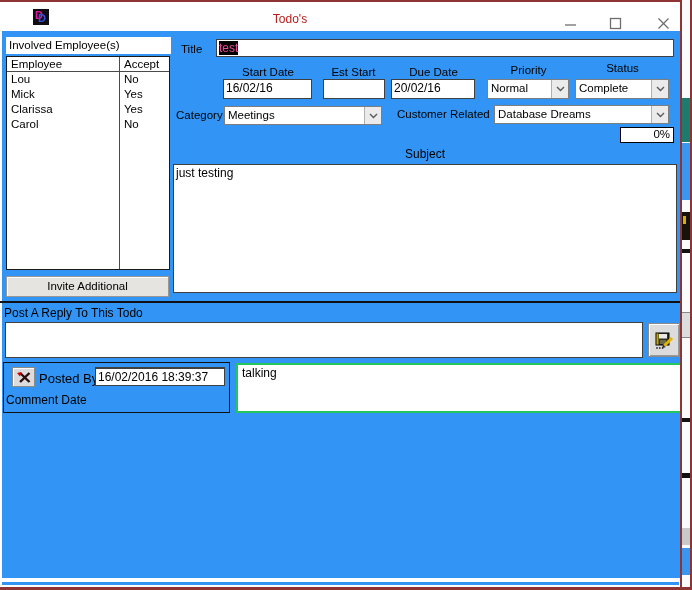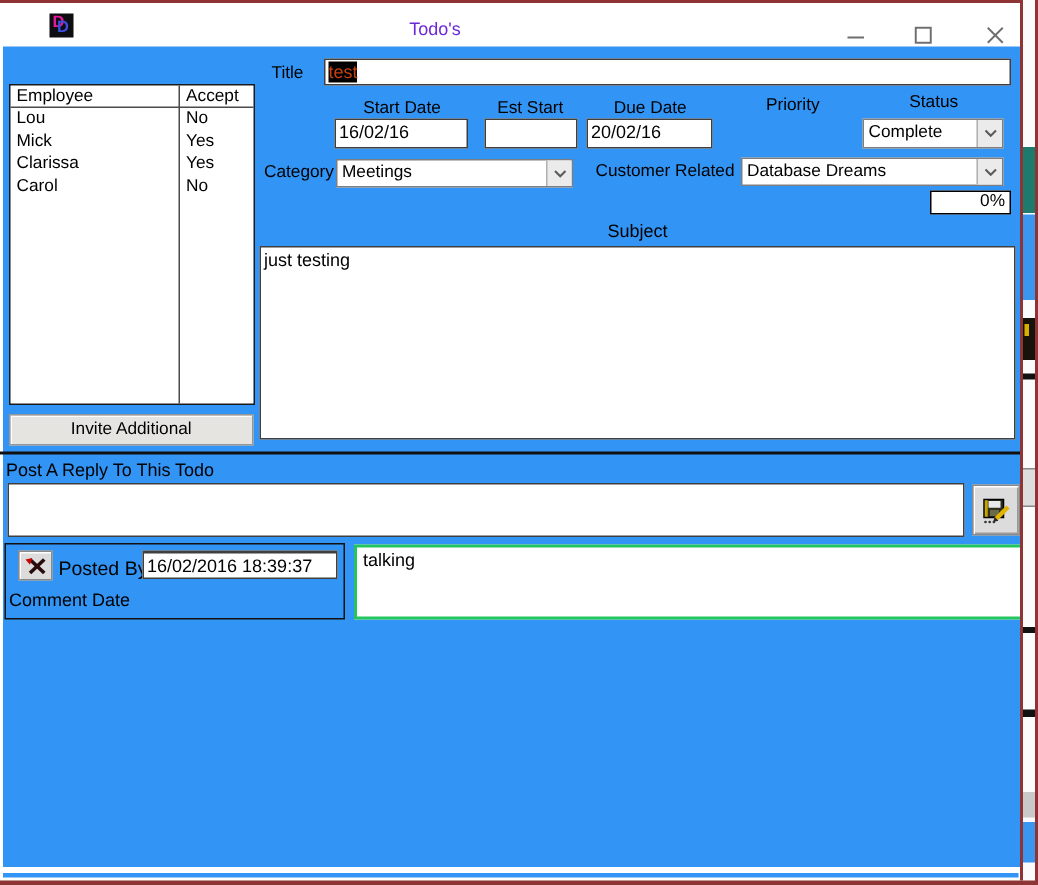--- a/index.html
+++ b/index.html
@@ -10,21 +10,21 @@
 
   
   .border-top { left:0; top:0; width:692px; height:2px; background:#8e3434; }
   .border-bottom { left:0; top:587px; width:692px; height:3px; background:#8e3434; }
   .win-right-border { left:680px; top:2px; width:2px; height:585px; background:#8e3434; }
   .titlebar { left:0; top:2px; width:680px; height:29px; background:#ffffff; }
   .appicon { left:33px; top:7px; width:16px; height:16px; background:#0d0d12; }
   .appicon span { position:absolute; font-weight:bold; font-size:11px; line-height:11px; }
   .appicon .d1 { left:2px; top:1px; color:#e3199a; }
   .appicon .d2 { left:5px; top:4px; color:#3a4fe0; }
-  .wtitle { left:0; top:10px; width:580px; text-align:center; font-size:12px; color:#6d28d9; }
+  .wtitle { left:0; top:10px; width:580px; text-align:center; font-size:12px; color:#b91c1c; }
   .winbtn { top:12px; width:28px; height:18px; display:flex; align-items:center; justify-content:center; cursor:default; }
 
   
   .form-bg { left:2px; top:31px; width:678px; height:547px; background:#3294f4; }
   .bottom-white { left:0; top:578px; width:681px; height:9px; background:#fff; }
   .bottom-blueline { left:2px; top:582px; width:677px; height:3px; background:#3294f4; }
 
   .lbl { position:absolute; font-size:11.5px; color:#000; white-space:nowrap; }
   .field { position:absolute; background:#fff; border:1px solid #3f3f3f; font-size:12px; padding:1px 2px; overflow:hidden; white-space:nowrap; color:#000; }
 
@@ -34,21 +34,21 @@
   .emp-header { position:relative; height:15px; border-bottom:1px solid #4a4a4a; }
   .emp-cell-name { position:absolute; left:4px; top:1px; }
   .emp-cell-accept { position:absolute; left:117px; top:1px; }
   .emp-divider { position:absolute; left:112px; top:0; bottom:0; width:1px; background:#4a4a4a; }
   .emp-row { position:relative; height:15px; }
   .invite-btn { left:6px; top:276px; width:163px; height:21px; background:#e6e4e0; border:1px solid #979797;
                 box-shadow:inset 1px 1px 0 #fdfdfd; font-size:11.5px; text-align:center; line-height:19px; cursor:default; }
 
   
   .title-input { left:216px; top:39px; width:458px; height:18px; }
-  .sel { background:#000; color:#c2410c; }
+  .sel { background:#000; color:#ec4899; }
 
   
   .combo { position:absolute; background:#fff; border:1px solid #7e7e7e; font-size:11.5px; }
   .combo .val { display:block; padding:2px 18px 0 3px; white-space:nowrap; overflow:hidden; }
   .combo .btn { position:absolute; right:0; top:0; bottom:0; width:17px; background:#ebebeb;
                 border-left:1px solid #b0b0b0; display:flex; align-items:center; justify-content:center; }
 
   
   .subject-box { left:173px; top:164px; width:504px; height:129px; white-space:normal; }
   .divider { left:0; top:301px; width:681px; height:2px; background:#101010; }
@@ -106,20 +106,21 @@
     <div class="abs winbtn" style="left:649px;">
       <svg width="13" height="13" viewBox="0 0 13 13">
           <line x1="1.5" y1="1.5" x2="11.5" y2="11.5" stroke="#6e6e6e" stroke-width="1.3"></line>
           <line x1="11.5" y1="1.5" x2="1.5" y2="11.5" stroke="#6e6e6e" stroke-width="1.3"></line>
         </svg>
     </div>
   </div>
 
   <div class="abs form-bg"></div>
 
+  <div class="abs emp-label">Involved Employee(s)</div>
   <div class="abs emp-list">
     <div class="emp-divider"></div>
     <div class="emp-header">
       <span class="emp-cell-name">Employee</span>
       <span class="emp-cell-accept">Accept</span>
     </div>
     <div class="emp-row">
       <span class="emp-cell-name">Lou</span>
       <span class="emp-cell-accept">No</span>
     </div>
@@ -143,20 +144,28 @@
 
   <div class="lbl" style="left:223px; top:66px; width:90px; text-align:center;">Start Date</div>
   <div class="lbl" style="left:322px; top:66px; width:63px; text-align:center;">Est Start</div>
   <div class="lbl" style="left:391px; top:66px; width:85px; text-align:center;">Due Date</div>
   <div class="lbl" style="left:488px; top:64px; width:81px; text-align:center;">Priority</div>
   <div class="lbl" style="left:576px; top:62px; width:93px; text-align:center;">Status</div>
 
   <div class="field" style="left:223px; top:79px; width:89px; height:20px;">16/02/16</div>
   <div class="field" style="left:323px; top:79px; width:62px; height:20px;"></div>
   <div class="field" style="left:391px; top:79px; width:84px; height:20px;">20/02/16</div>
+  <div class="combo" style="left:487px; top:79px; width:82px; height:20px;">
+    <span class="val">Normal</span>
+    <span class="btn">
+        <svg width="9" height="6" viewBox="0 0 9 6">
+          <polyline points="1,1 4.5,4.5 8,1" fill="none" stroke="#5a5a5a" stroke-width="1.4"></polyline>
+        </svg>
+      </span>
+  </div>
   <div class="combo" style="left:575px; top:79px; width:94px; height:20px;">
     <span class="val">Complete</span>
     <span class="btn">
         <svg width="9" height="6" viewBox="0 0 9 6">
           <polyline points="1,1 4.5,4.5 8,1" fill="none" stroke="#5a5a5a" stroke-width="1.4"></polyline>
         </svg>
       </span>
   </div>
 
   <div class="lbl" style="left:176px; top:109px;">Category</div>

